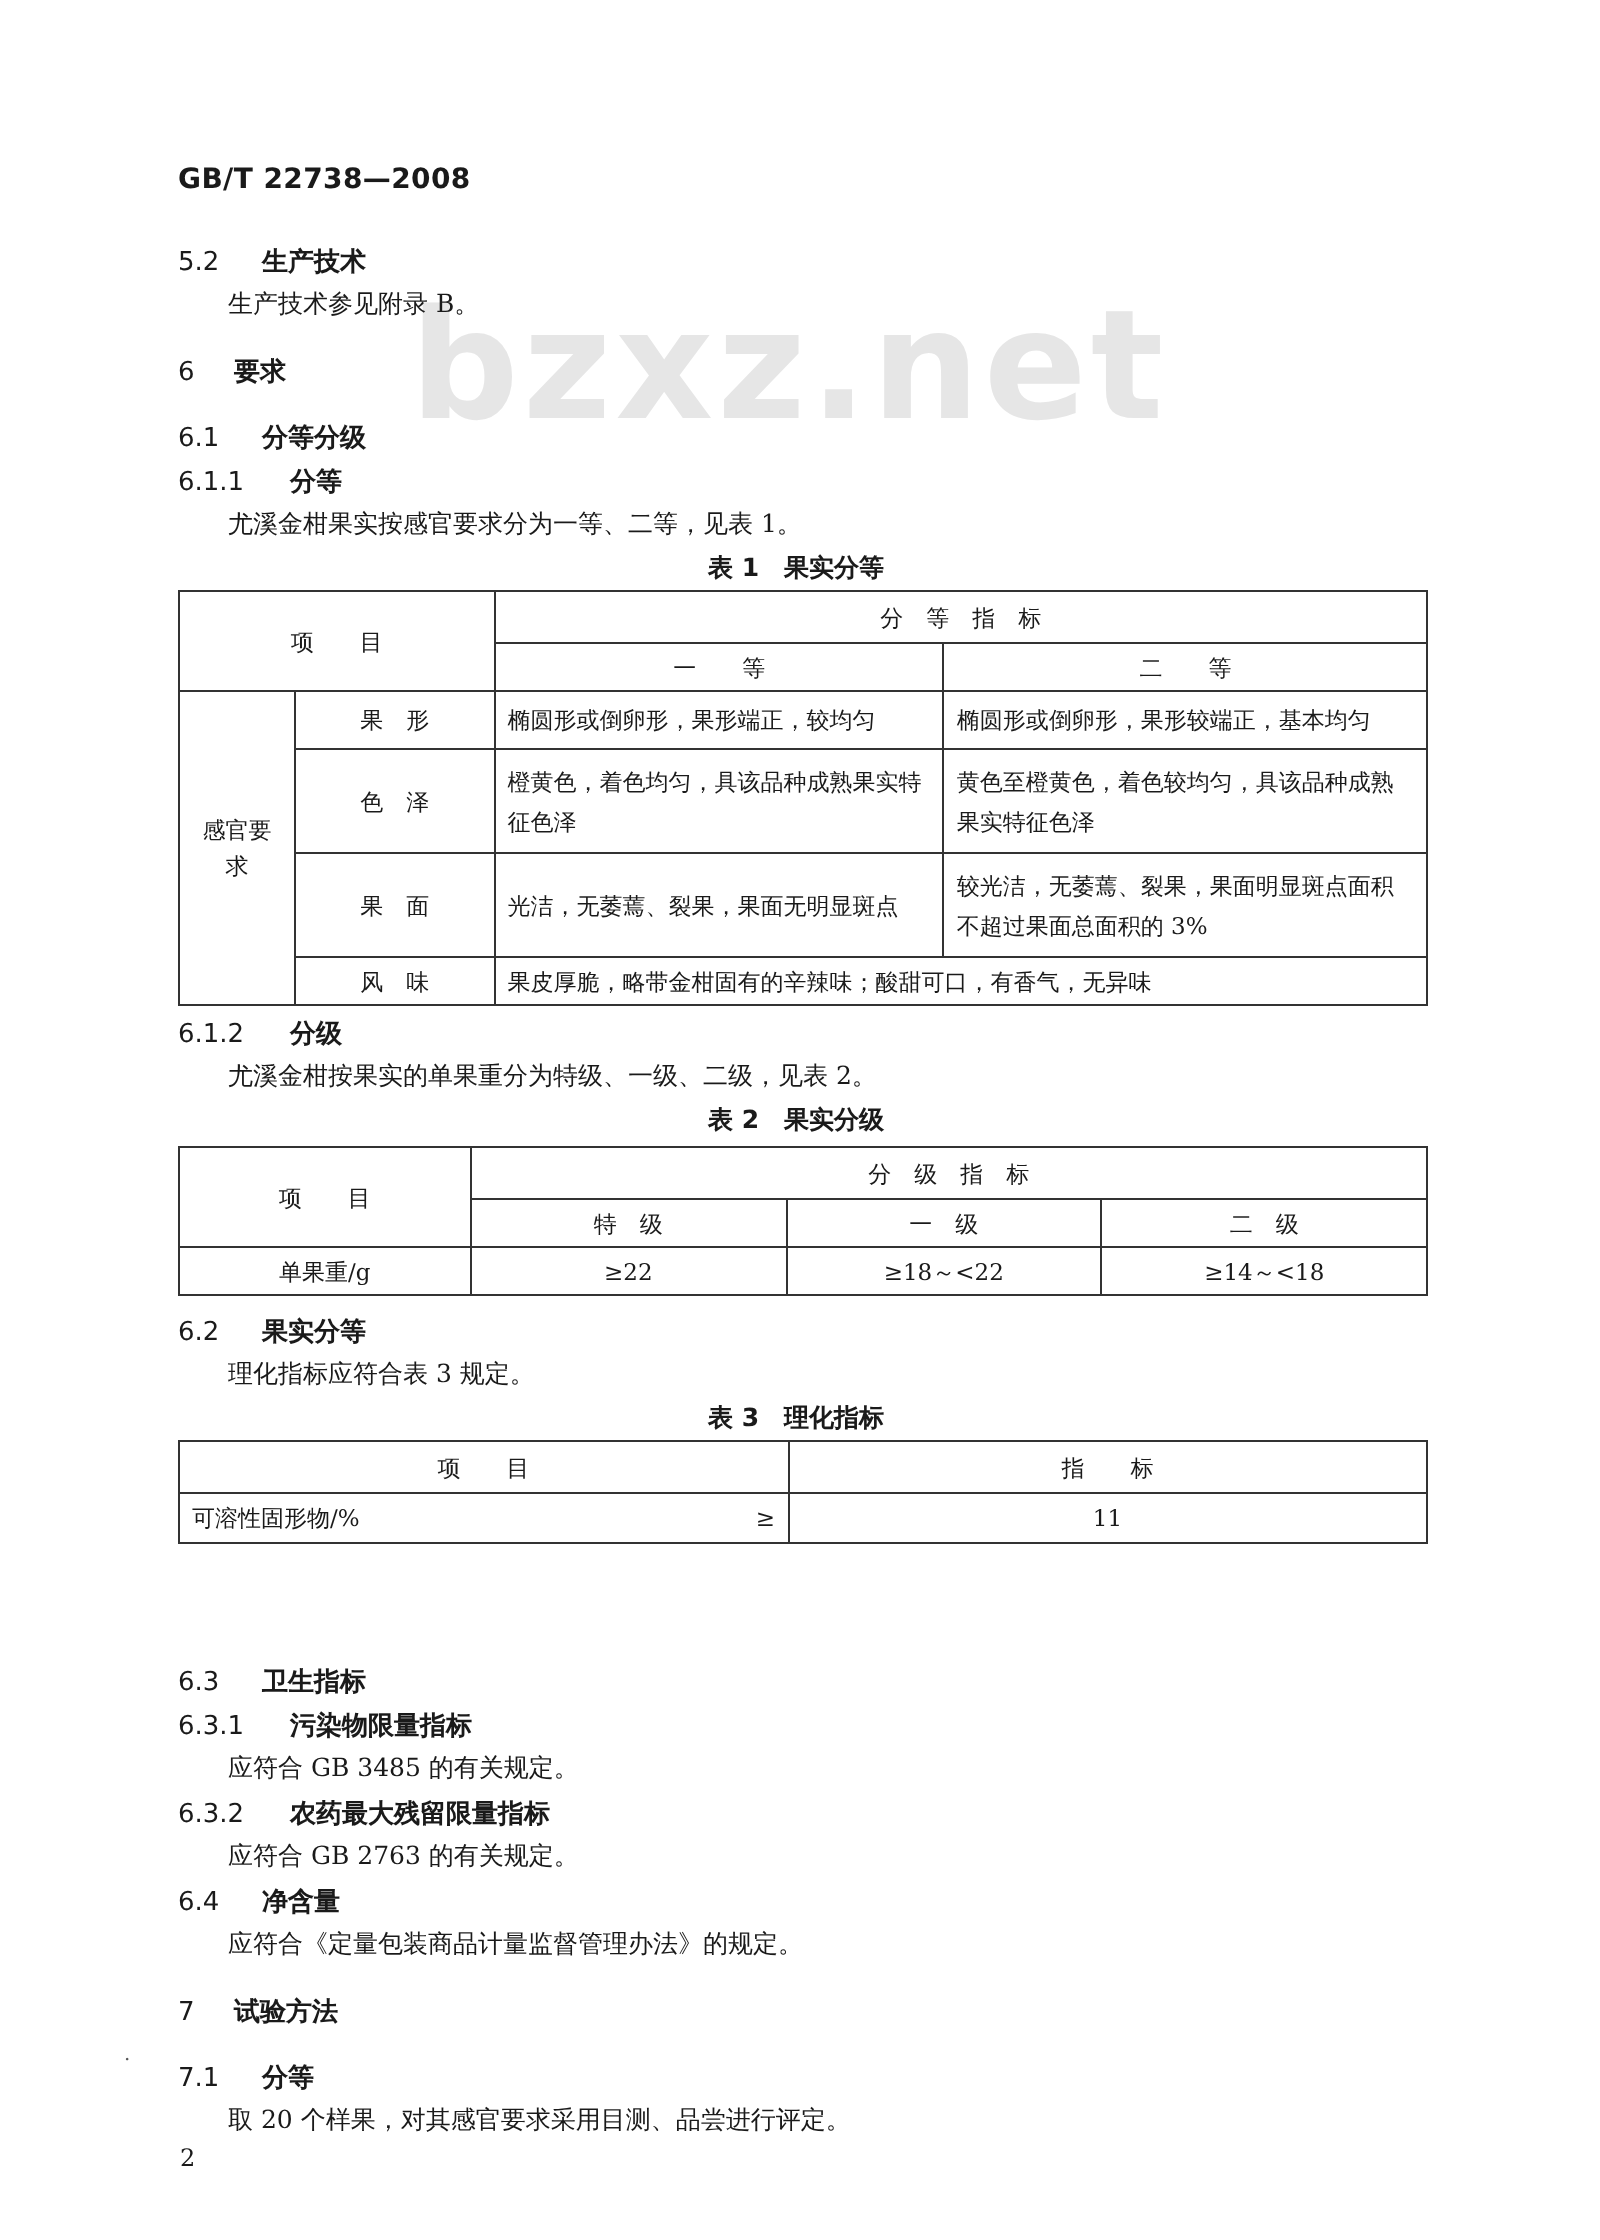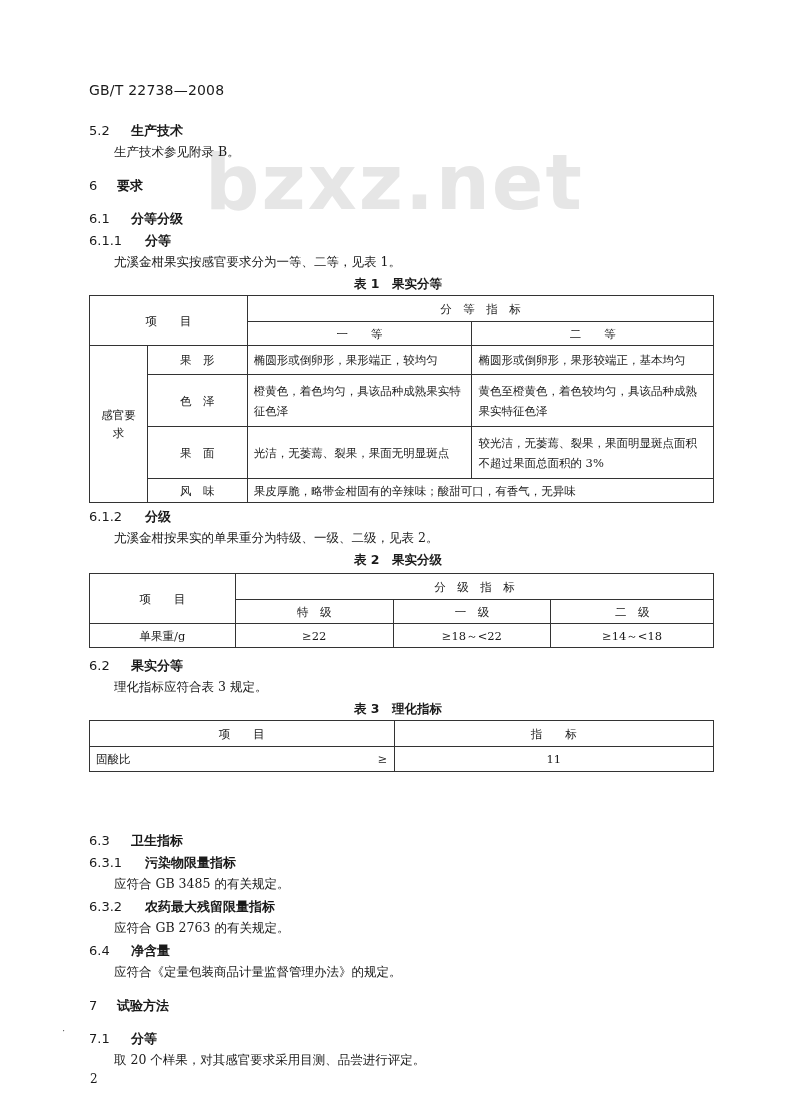--- a/index.html
+++ b/index.html
@@ -1,19 +1,19 @@
 <!DOCTYPE html>
 <html><head>
 <meta charset="utf-8">
 <style>
   html, body { margin:0; padding:0; background:#ffffff; }
   body { width:800px; height:1120px; position:relative; overflow:hidden;
          font-family:"DejaVu Serif","Liberation Serif",serif; color:#1a1a1a; }
   .abs { position:absolute; white-space:nowrap; }
-  .hdr { left:89px; top:82px; font-family:"DejaVu Sans","Liberation Sans",sans-serif; font-weight:normal; font-size:14px; letter-spacing:0.2px; }
+  .hdr { left:89px; top:82px; font-family:"DejaVu Sans","Liberation Sans",sans-serif; font-weight:bold; font-size:14px; letter-spacing:0.2px; }
   .h { font-family:"DejaVu Sans","Liberation Sans",sans-serif; font-weight:bold; font-size:13px; }
   .p { font-size:12.5px; }
   .num { display:inline-block; font-weight:normal; }
   .cap { font-family:"DejaVu Sans","Liberation Sans",sans-serif; font-weight:bold; font-size:12.5px; }
   .watermark { left:205px; top:138px; font-family:"DejaVu Sans","Liberation Sans",sans-serif; font-weight:bold;
                font-size:76px; color:#e6e6e6; letter-spacing:2px; z-index:0; }
   .content { position:relative; z-index:1; }
 
   table { position:absolute; border-collapse:collapse; font-size:11.5px; }
   td { border:1px solid #333; text-align:center; vertical-align:middle; padding:0 6px; line-height:22px; }
@@ -135,21 +135,21 @@
     <colgroup>
         <col style="width:305px">
         <col style="width:320px">
       </colgroup>
     <tbody>
         <tr style="height:26px">
       <td>项　　目</td>
       <td>指　　标</td>
     </tr>
     <tr style="height:25px">
-      <td class="l"><span>固酸比</span><span class="sym">≥</span></td>
+      <td class="l"><span>可溶性固形物/%</span><span class="sym">≥</span></td>
       <td>11</td>
     </tr>
   </tbody>
     </table>
 
   <div class="abs h" style="left:89px;top:832px;">
     <span class="num" style="width:42px;">6.3</span><span>卫生指标</span>
   </div>
   <div class="abs h" style="left:89px;top:854px;">
     <span class="num" style="width:56px;">6.3.1</span><span>污染物限量指标</span>

